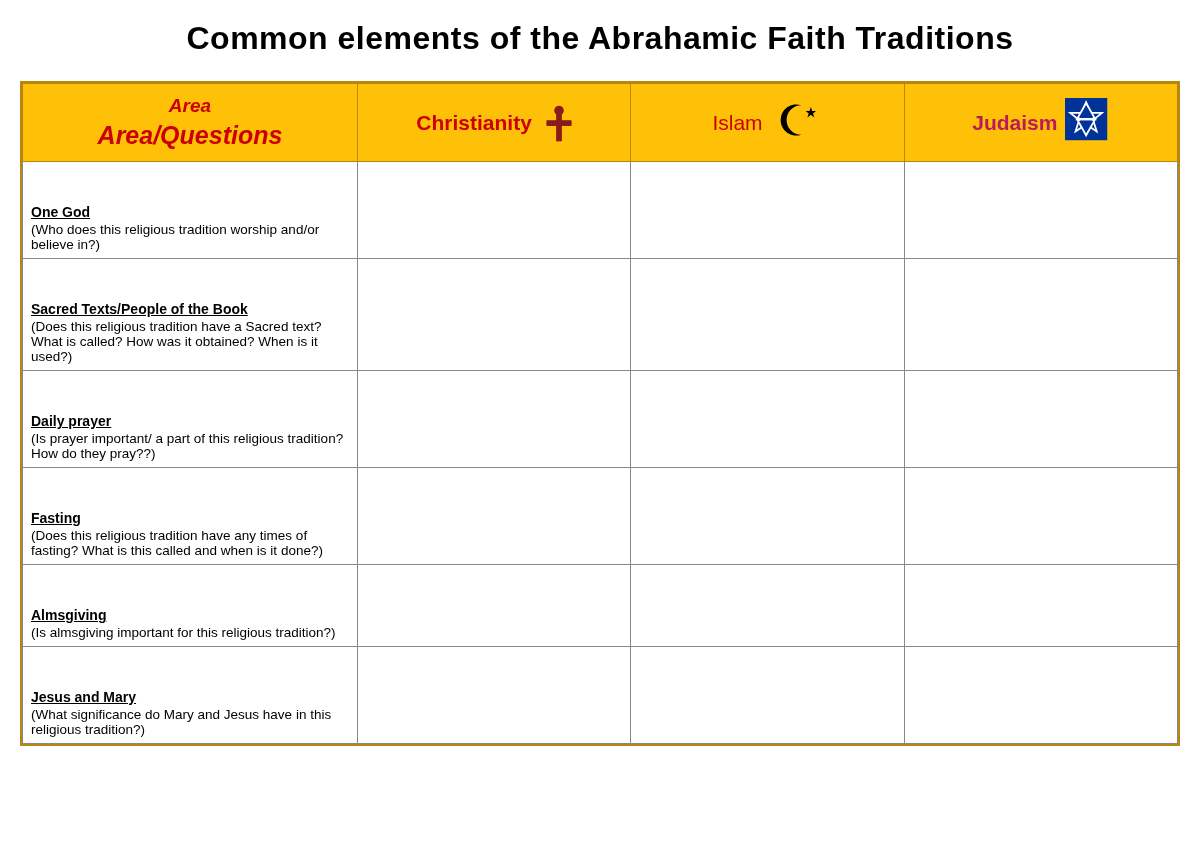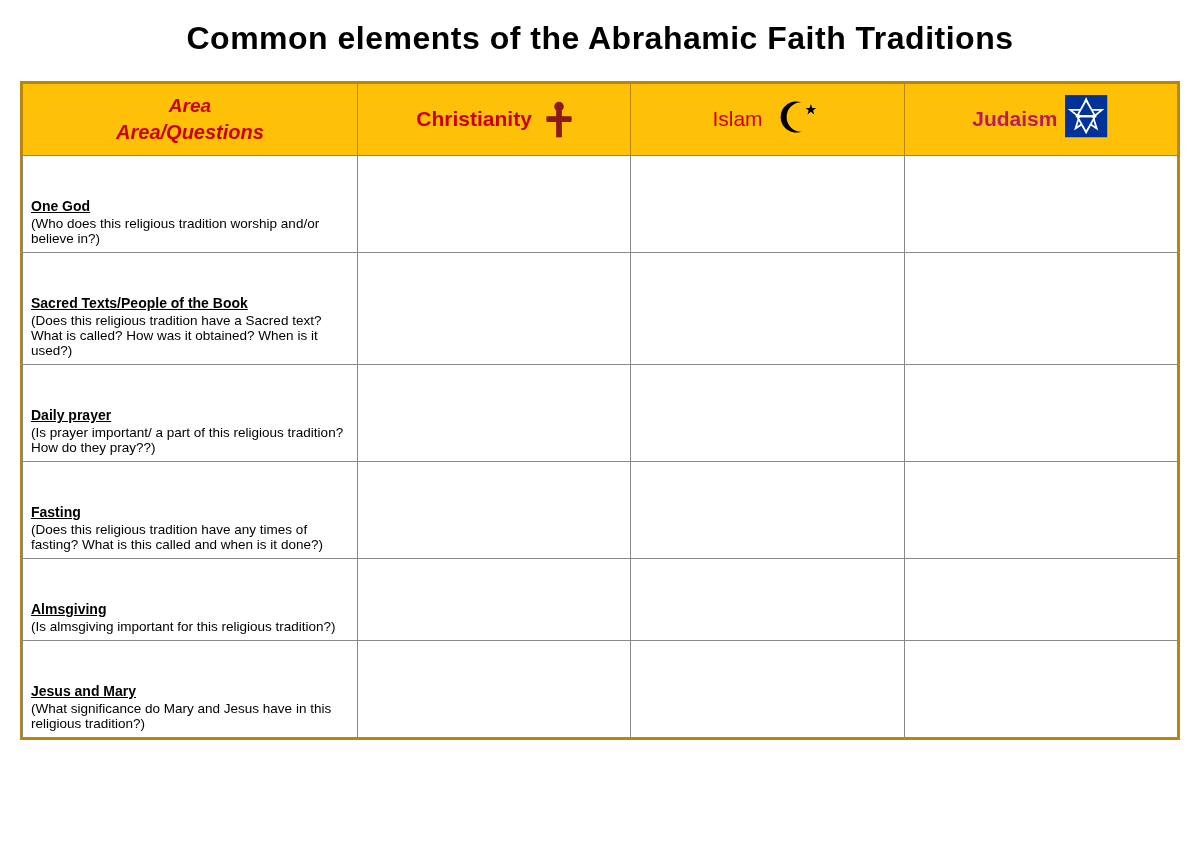--- a/index.html
+++ b/index.html
@@ -111,21 +111,21 @@
 
 <h1 class="page-title">Common elements of the Abrahamic Faith Traditions</h1>
 
 <div class="table-wrapper">
   <table>
     <thead>
       <tr>
         <th class="th-focus">
           <div style="line-height:1.3;">
             <span style="display:block;font-size:19px;font-weight:900;color:#cc0000;font-style:italic;">Area</span>
-            <span style="display:block;font-size:20px;font-weight:900;color:#cc0000;font-style:italic;">Area/Questions</span>
+            <span style="display:block;font-size:25px;font-weight:900;color:#cc0000;font-style:italic;">Area/Questions</span>
           </div>
         </th>
         <th class="th-religion">
           <div class="th-inner">
             <span style="font-size:21px;font-weight:900;color:#cc0000;text-align:center;">Christianity</span>
 
             <span class="cross-icon">
               <svg viewBox="0 0 38 50" xmlns="http://www.w3.org/2000/svg">
 
                 <rect x="16" y="14" width="6" height="28" fill="#8B1A1A"></rect>

